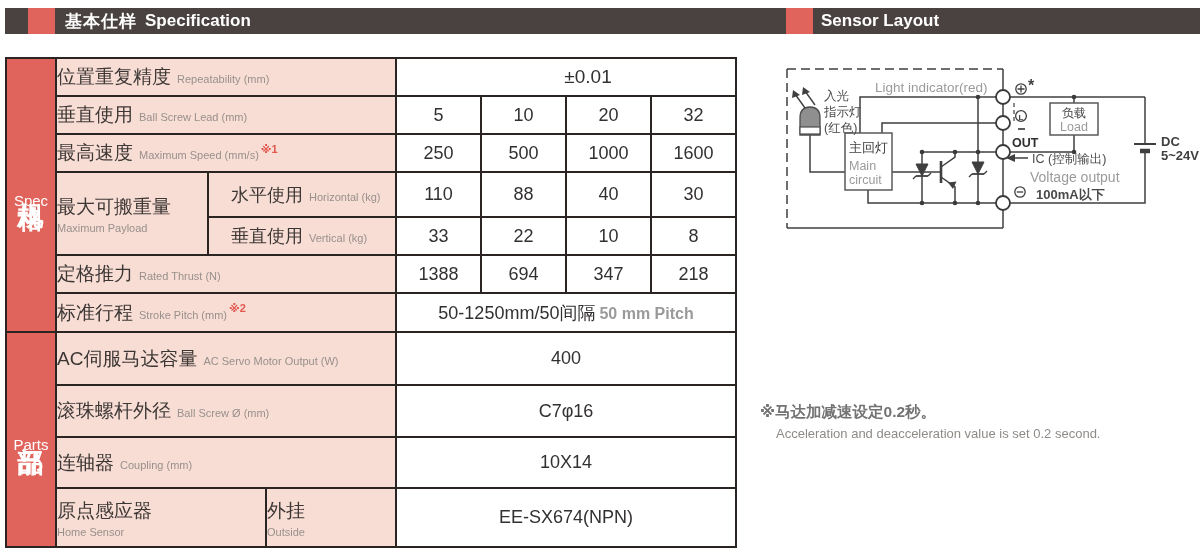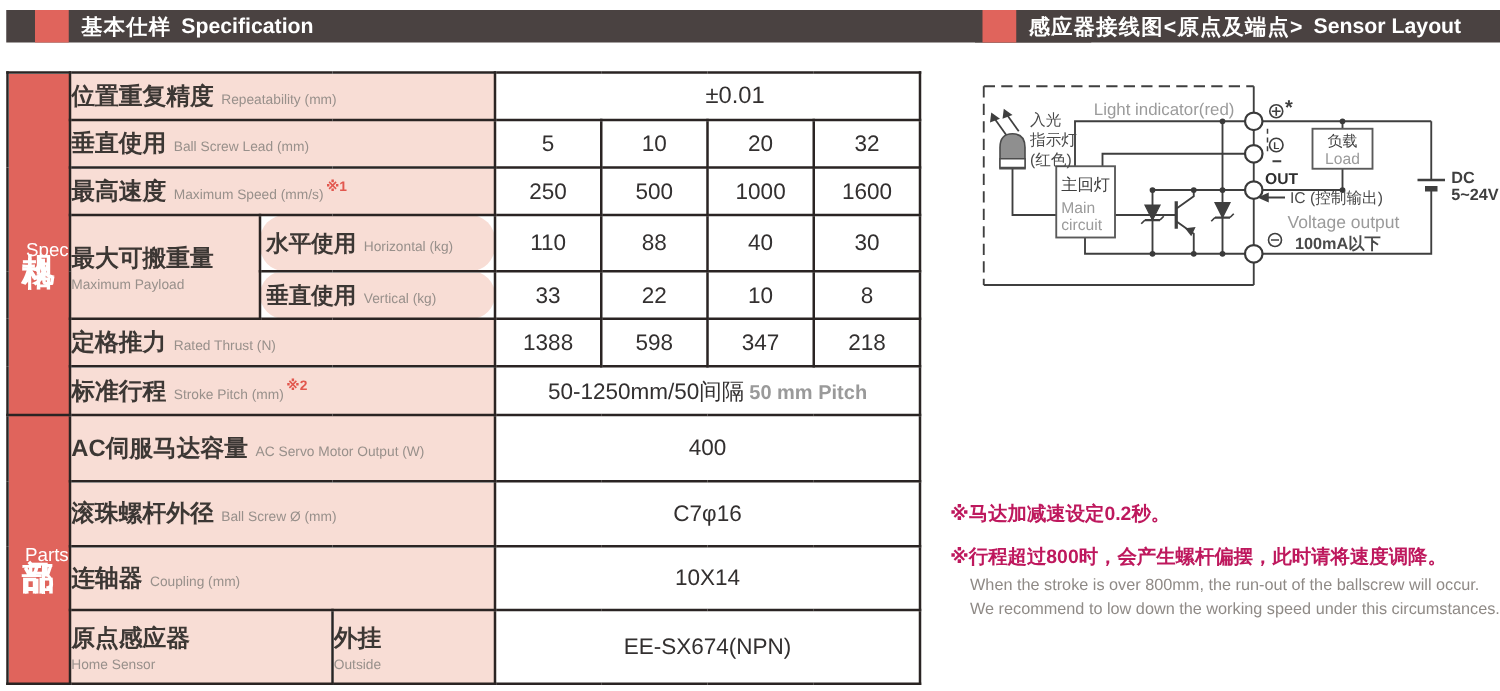--- a/index.html
+++ b/index.html
@@ -23,51 +23,50 @@
   .hbar .en{font-size:17px;font-weight:700;margin-left:8px;white-space:nowrap;}
   
   .tblwrap{position:absolute;left:5px;top:57px;}
   table.spec{border-collapse:collapse;table-layout:fixed;width:730px;}
   table.spec td{border:2px solid #2a2423;padding:0;vertical-align:middle;overflow:hidden;}
   td.sec{background:#e0645c;text-align:center;color:#fff;}
   .sec-zh{
     writing-mode:vertical-rl;text-orientation:upright;
     font-size:26px;font-weight:700;line-height:1;margin:0 auto;letter-spacing:3px;
   }
-  .sec-en{font-size:15px;font-weight:400;margin-top:4px;text-align:right;}
+  .sec-en{font-size:15px;font-weight:400;margin-top:4px;}
   td.lbl{background:#f8ddd5;padding-left:12px;}
-  td.lbl .zh{font-size:19px;font-weight:700;color:#3c3734;white-space:nowrap;}
+  td.lbl .zh{font-size:19px;font-weight:400;color:#3c3734;white-space:nowrap;}
   td.lbl .en{font-size:11px;color:#98908b;margin-left:6px;white-space:nowrap;}
-  td.lbl.sub{padding-left:4px;border-radius:20px;}
+  td.lbl.sub{padding-left:22px;}
   td.lbl.sub .zh{font-size:18px;}
   td.lbl.stack .en{display:block;margin-left:0;margin-top:2px;}
   .ref{color:#e2574e;font-size:11px;font-weight:700;vertical-align:super;margin-left:2px;}
   td.val{background:#fff;text-align:center;font-size:18px;color:#333030;font-weight:500;}
   td.val.big{font-size:19px;padding-left:44px;}
   .val-sub{color:#9a9a9a;font-weight:700;font-size:16px;margin-left:4px;}
   
   .diag{position:absolute;left:778px;top:58px;}
   .diag text{font-family:"Liberation Sans","DejaVu Sans",sans-serif;}
   
   .notes{position:absolute;left:760px;top:402px;width:440px;}
   .note{margin-bottom:13px;}
-  .note .nzh{color:#be185d;font-size:15.5px;font-weight:700;line-height:1.35;}
+  .note .nzh{color:#737373;font-size:15.5px;font-weight:700;line-height:1.35;}
   .note .nen{color:#8f8a86;font-size:13px;line-height:1.35;margin-left:16px;margin-top:2px;}
 </style>
 </head>
 <body>
 
 <div class="hbar hbar-left">
   <div class="sq"></div>
   <span class="zh">基本仕样</span>
   <span class="en">Specification</span>
 </div>
 <div class="hbar hbar-right">
   <div class="sq"></div>
-  <span class="zh">感应器接线图&lt;原点及端点&gt;</span>
   <span class="en">Sensor Layout</span>
 </div>
 
 <div class="tblwrap">
 <table class="spec">
   <colgroup>
     <col style="width:50px">
         <col style="width:152px">
         <col style="width:58px">
         <col style="width:130px">
@@ -124,21 +123,21 @@
     <td class="val">33</td>
     <td class="val">22</td>
     <td class="val">10</td>
     <td class="val">8</td>
   </tr>
   <tr style="height:38px">
     <td class="lbl" colspan="3">
       <span class="zh">定格推力</span><span class="en">Rated Thrust (N)</span>
     </td>
     <td class="val">1388</td>
-    <td class="val">598</td>
+    <td class="val">694</td>
     <td class="val">347</td>
     <td class="val">218</td>
   </tr>
   <tr style="height:39px">
     <td class="lbl" colspan="3">
       <span class="zh">标准行程</span><span class="en">Stroke Pitch (mm)</span><sup class="ref">※2</sup>
     </td>
     <td class="val" colspan="4">
       <span>50-1250mm/50间隔</span><span class="val-sub">50 mm Pitch</span>
     </td>
@@ -295,19 +294,15 @@
   <text x="254" y="104.5" font-size="12.5" fill="#4a4a4a">IC (控制输出)</text>
   <text x="252" y="124" font-size="14" fill="#9b9b9b">Voltage output</text>
   <text x="258" y="141" font-size="13" font-weight="700" fill="#4a4a4a">100mA以下</text>
   <text x="383" y="88" font-size="13" font-weight="700" fill="#3f3f3f">DC</text>
   <text x="383" y="102" font-size="13" font-weight="700" fill="#3f3f3f">5~24V</text>
 </svg>
 
 <div class="notes">
   <div class="note">
     <div class="nzh">※马达加减速设定0.2秒。</div>
-  </div>
-  <div class="note">
-    <div class="nzh">※行程超过800时，会产生螺杆偏摆，此时请将速度调降。</div>
-    <div class="nen">When the stroke is over 800mm, the run-out of the ballscrew will occur.</div>
-    <div class="nen">We recommend to low down the working speed under this circumstances.</div>
+    <div class="nen">Acceleration and deacceleration value is set 0.2 second.</div>
   </div>
 </div>
 
 </body></html>

